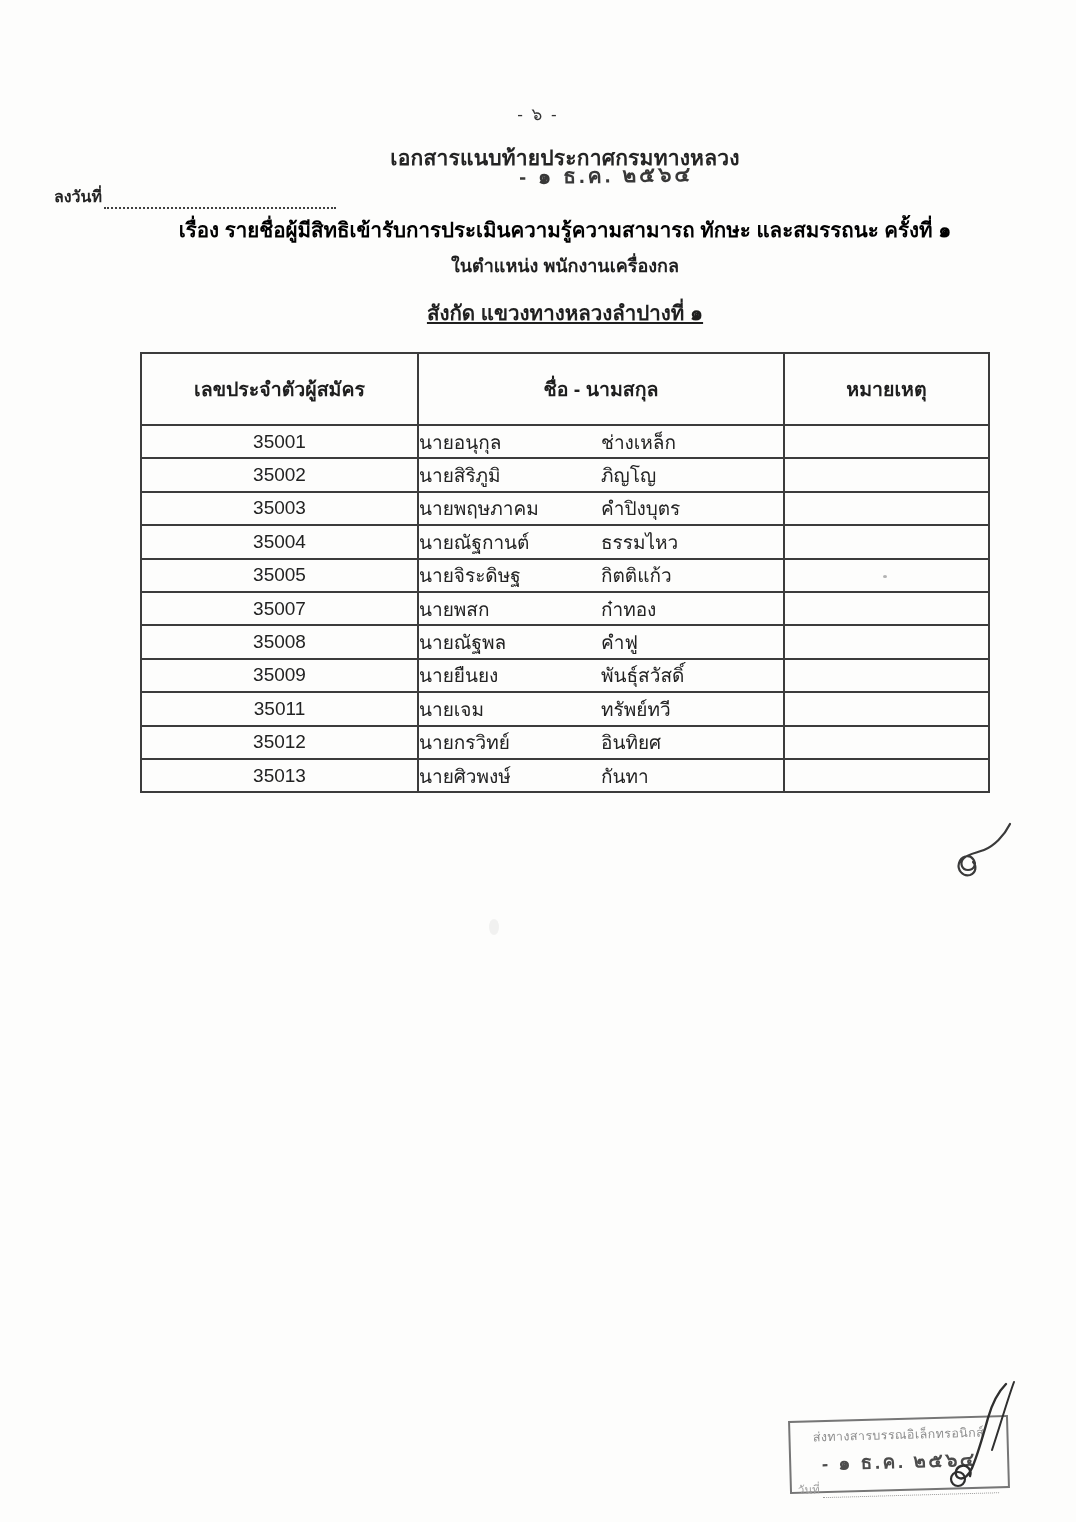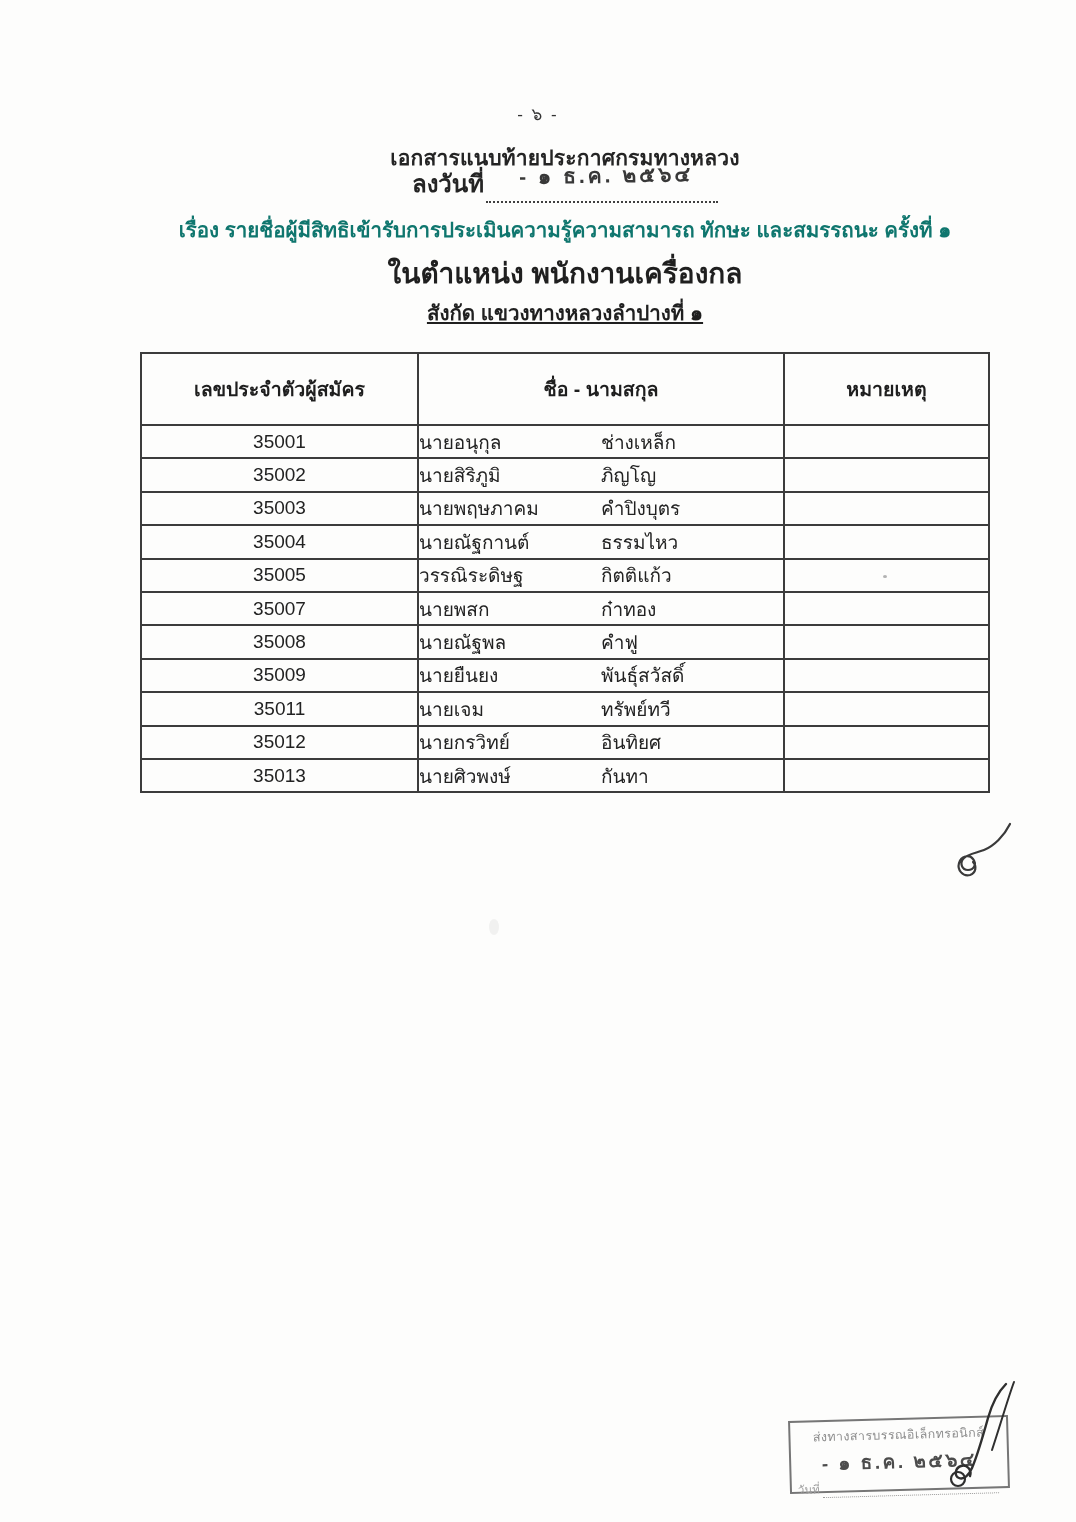--- a/index.html
+++ b/index.html
@@ -21,41 +21,41 @@
     text-align:center; font-size:17px; color:#333; letter-spacing:2px;
   }
   .header-block {
     position:absolute; top:0; left:54px; width:1022px; text-align:center;
   }
   .doc-title {
     position:absolute; top:141px; left:0; width:100%;
     font-size:21px; font-weight:600; color:#242424; letter-spacing:.2px;
   }
   .date-line {
-    position:absolute; top:164px; left:0; width:100%;
-    font-size:24px; font-weight:600; color:#242424;
-    display:flex; justify-content:center; align-items:flex-end;
+    position:absolute; top:184px; left:0; width:100%;
+    font-size:16px; font-weight:600; color:#242424;
+    display:flex; align-items:flex-end;
   }
   .dotted-line {
     display:inline-block; width:232px; height:20px;
     border-bottom:2px dotted #3f3f3f; margin-left:2px;
   }
   .date-stamp {
     position:absolute; top:158px; left:519px; width:240px; text-align:left;
     font-size:21px; font-weight:700; letter-spacing:3px; color:#383838;
     transform:rotate(-1deg);
     white-space:nowrap;
   }
   .subject-line {
     position:absolute; top:213px; left:0; width:100%;
-    font-size:20.5px; font-weight:600; color:#0f766e;
+    font-size:20.5px; font-weight:600; color:#000000;
   }
   .position-line {
     position:absolute; top:251px; left:0; width:100%;
-    font-size:28px; font-weight:700; color:#1f1f1f;
+    font-size:18px; font-weight:700; color:#1f1f1f;
   }
   .department-line {
     position:absolute; top:296px; left:0; width:100%;
     font-size:20.5px; font-weight:700; color:#1f1f1f;text-decoration:underline;
   }
   
   table.candidates {
     position:absolute; top:352px; left:140px; width:848px;
     border-collapse:collapse; table-layout:fixed;
     font-size:19px; color:#222;
@@ -150,21 +150,21 @@
         <td class="name-cell"><span class="fname">นายพฤษภาคม</span><span class="lname">คำปิงบุตร</span></td>
         <td class="remark-cell"></td>
       </tr>
       <tr>
         <td class="id-cell">35004</td>
         <td class="name-cell"><span class="fname">นายณัฐกานต์</span><span class="lname">ธรรมไหว</span></td>
         <td class="remark-cell"></td>
       </tr>
       <tr>
         <td class="id-cell">35005</td>
-        <td class="name-cell"><span class="fname">วรรณิระดิษฐ</span><span class="lname">กิตติแก้ว</span></td>
+        <td class="name-cell"><span class="fname">นายจิระดิษฐ</span><span class="lname">กิตติแก้ว</span></td>
         <td class="remark-cell"></td>
       </tr>
       <tr>
         <td class="id-cell">35007</td>
         <td class="name-cell"><span class="fname">นายพสก</span><span class="lname">ก๋าทอง</span></td>
         <td class="remark-cell"></td>
       </tr>
       <tr>
         <td class="id-cell">35008</td>
         <td class="name-cell"><span class="fname">นายณัฐพล</span><span class="lname">คำฟู</span></td>

